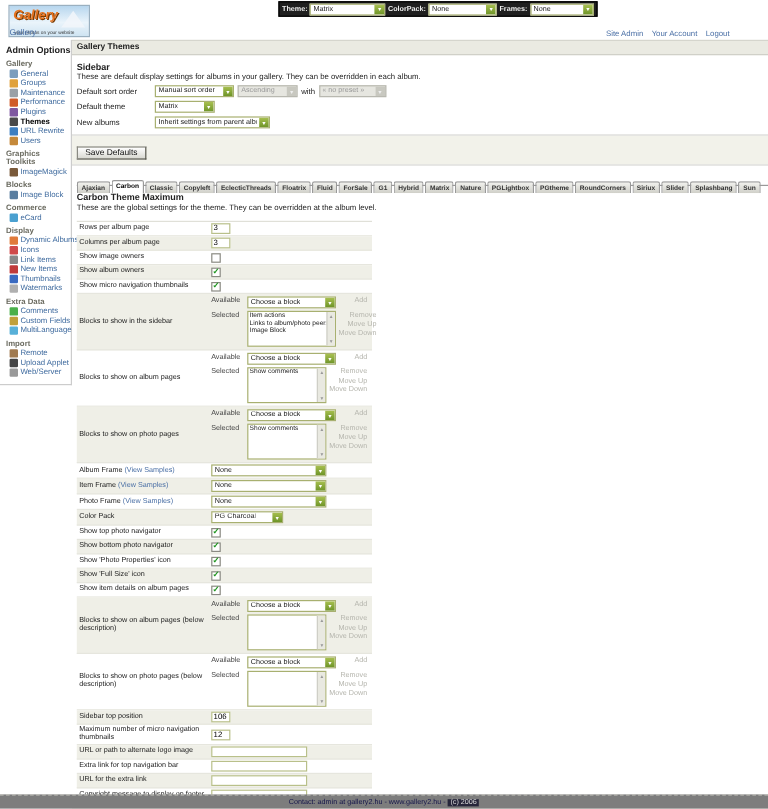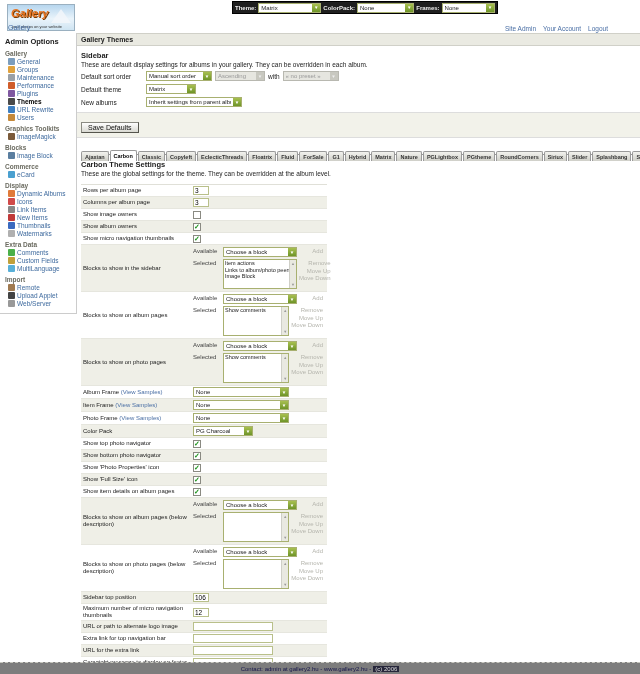--- a/index.html
+++ b/index.html
@@ -35,21 +35,21 @@
   .ti{height:9px;border:1px solid #b9c08a;font-size:6.5px;padding:0 1px;font-family:inherit;box-sizing:border-box}
   .tw16{width:16px}.tw80{width:80px}
   .cb{width:8px;height:8px;border:1px solid #8a8a82;background:#fff;display:inline-flex;align-items:center;
       justify-content:center;font-size:7px;color:#1e941e;line-height:8px;box-sizing:border-box}
   .cb.on::before{content:"\2713";font-weight:bold}
   .btn{font-size:7px;padding:1px 6px;background:linear-gradient(#fefefe,#d9d9d2);border:1px solid #8a8a82;
       border-right-color:#55554d;border-bottom-color:#55554d;color:#111;font-family:inherit}
 
   
   .main{display:flex;align-items:flex-start}
-  .sidebar{width:77px;box-sizing:border-box;border-right:1px solid #ccc;border-bottom:1px solid #ccc;padding-bottom:5px}
+  .sidebar{width:60px;box-sizing:border-box;border-right:1px solid #ccc;border-bottom:1px solid #ccc;padding-bottom:5px}
   .sb-title{font-size:7.5px;font-weight:bold;color:#222;margin:4px 0 2px 5px}
   .sb-sec{font-size:6.5px;font-weight:bold;color:#6b6b60;margin:4px 0 1px 5px}
   .sb-item{display:flex;align-items:center;gap:2px;margin:0 0 1px 8px;font-size:6.5px;color:#3e6a9e}
   .sb-item span{white-space:nowrap}
   .sb-item.on span{color:#000;font-weight:bold}
   .ic{width:7px;height:7px;flex:none;border-radius:1px;display:inline-block}
 
   .content{flex:1;min-width:0}
   .title-bar{background:#eaeae2;border-top:1px solid #d0d0c8;border-bottom:1px solid #d0d0c8;
       font-size:7px;font-weight:bold;padding:2px 4px}
@@ -276,21 +276,21 @@
 
     <div class="band">
       <button class="btn">Save Defaults</button>
     </div>
 
     <div class="tabs">
       <a class="tab">Ajaxian</a><a class="tab on">Carbon</a><a class="tab">Classic</a><a class="tab">Copyleft</a><a class="tab">EclecticThreads</a><a class="tab">Floatrix</a><a class="tab">Fluid</a><a class="tab">ForSale</a><a class="tab">G1</a><a class="tab">Hybrid</a><a class="tab">Matrix</a><a class="tab">Nature</a><a class="tab">PGLightbox</a><a class="tab">PGtheme</a><a class="tab">RoundCorners</a><a class="tab">Siriux</a><a class="tab">Slider</a><a class="tab">Splashbang</a><a class="tab">Sun</a>
     </div>
 
     <div class="section">
-      <div class="sec-h">Carbon Theme Settings</div>
+      <div class="sec-h">Carbon Theme Maximum</div>
       <div class="desc">These are the global settings for the theme. They can be overridden at the album level.</div>
     </div>
 
     <div class="stable">
 
       <div class="srow">
         <div class="slab">Rows per album page</div>
         <div class="sval">
             <input class="ti tw16" value="3" style="">
           </div>

